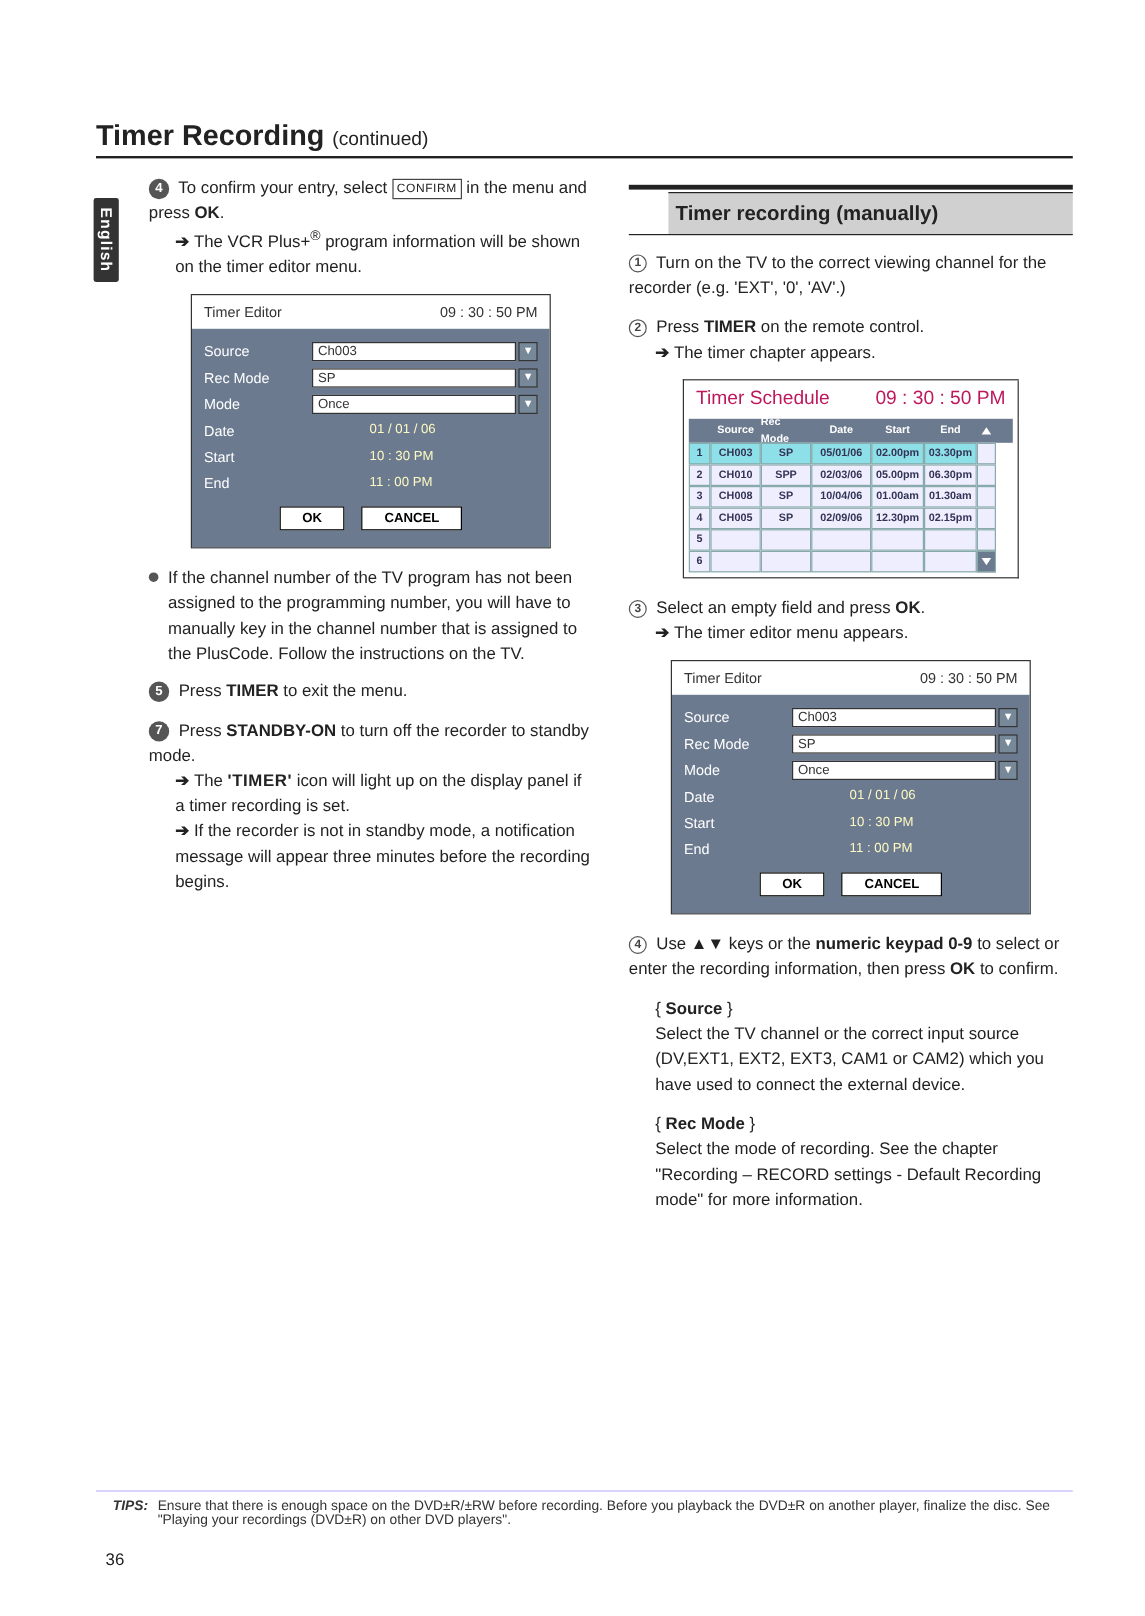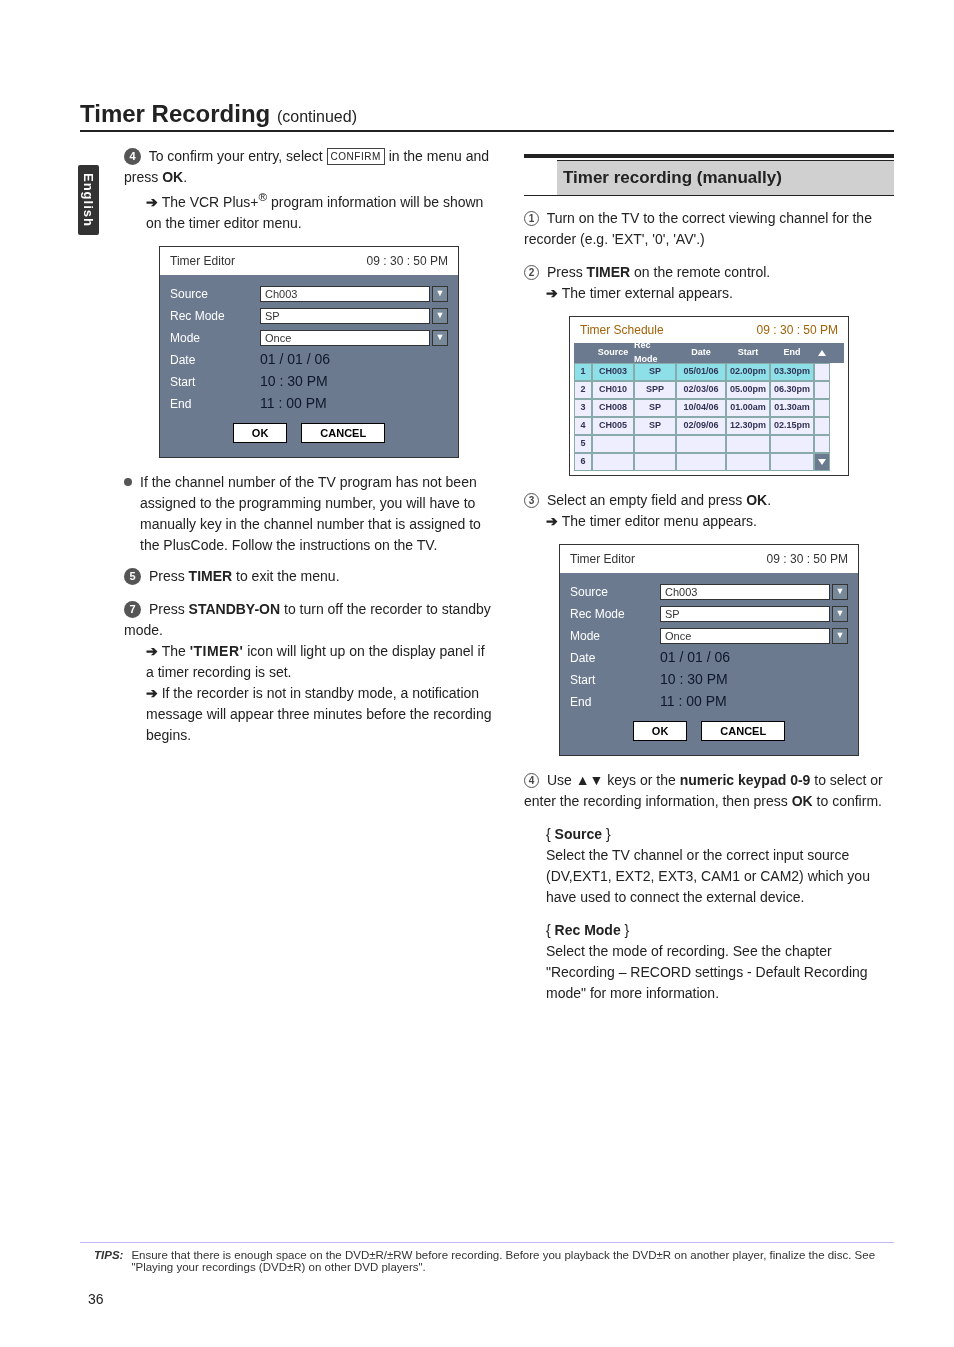--- a/index.html
+++ b/index.html
@@ -123,21 +123,21 @@
     font-size:11px;
   }
   .dd-btn {
     width:16px;height:16px;
     background:#789; color:#fff;
     border:1px solid #333;
     display:flex;align-items:center;justify-content:center;
     font-size:9px;
     margin-left:2px;
   }
-  .cyan { color:#0f172a; font-size:14px; }
+  .cyan { color:#fef9c3; font-size:11px;margin-left:48px; }
   .editor-buttons {
     display:flex; gap:14px; justify-content:center;
     padding:8px 0 10px 0;
   }
   .editor-btn {
     background:#fff;color:#000;border:1px solid #000;
     font-size:11px;font-weight:bold;
     padding:1px 18px;
   }
 
@@ -164,21 +164,21 @@
   .sched-box {
     width: 280px;
     border-top:1px solid #333;
     border-left:1px solid #333;
     margin:6px auto 14px auto;
     font-size:10px;
   }
   .sched-head {
     display:flex;justify-content:space-between;
     padding:4px 10px;
-    font-size:12px;color:#a16207;
+    font-size:16px;color:#be185d;
     border-right:1px solid #333;
   }
   .sched-inner { border-right:1px solid #333;border-bottom:1px solid #333;padding:0 4px 4px 4px;}
   .sched-hdr-row {
     background:#6b7a8f;color:#fff;
     display:flex;align-items:center;height:20px;
     font-size:10px;
   }
   .sched-hdr-row .sc-cell{border:none;background:transparent;color:#fff;}
   .sc-row{display:flex;height:18px;}
@@ -329,21 +329,21 @@
       <div class="para">
         <span class="step-num hollow">1</span>
         <span>Turn on the TV to the correct viewing channel for the recorder (e.g. 'EXT', '0', 'AV'.)</span>
       </div>
 
       <div class="para">
         <span class="step-num hollow">2</span>
         <span>Press </span><b>TIMER</b><span> on the remote control.</span>
         <div class="indent">
           <span class="arrow">➔ </span>
-          <span>The timer external appears.</span>
+          <span>The timer chapter appears.</span>
         </div>
       </div>
 
       <div class="sched-box">
         <div class="sched-head">
           <span>Timer Schedule</span>
           <span>09 : 30 : 50 PM</span>
         </div>
         <div class="sched-inner">
         <div class="sched-hdr-row">

